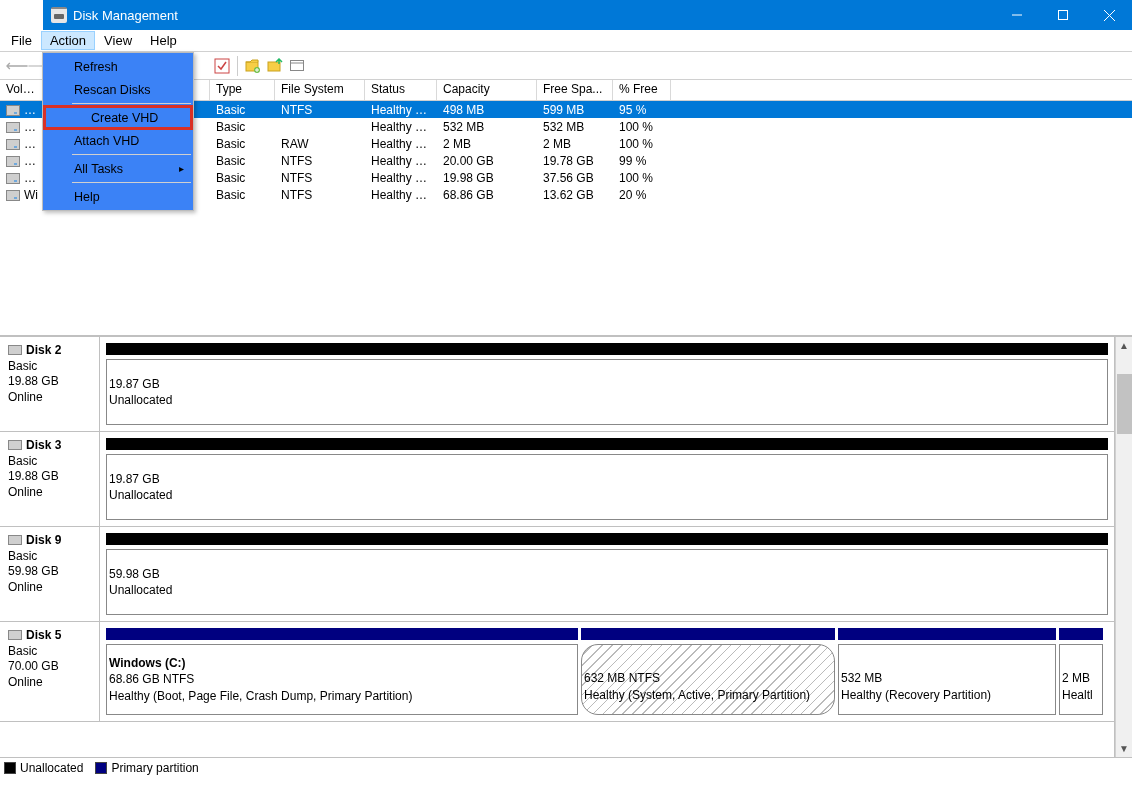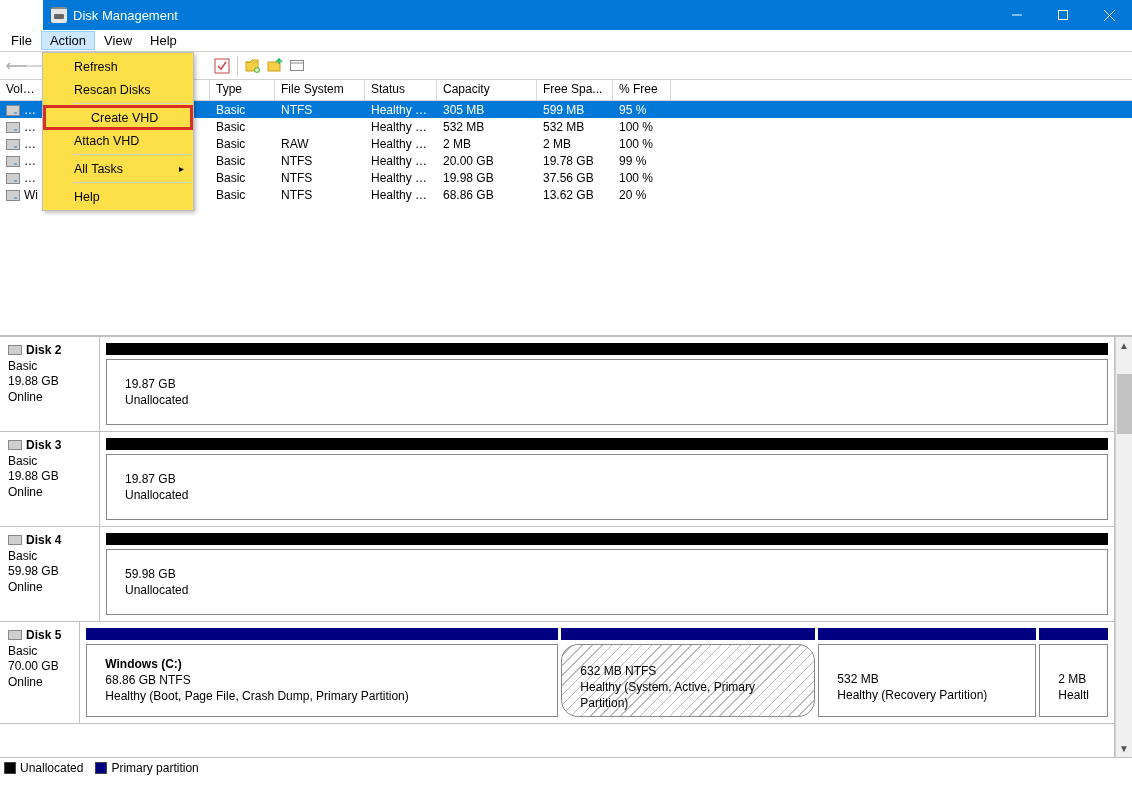--- a/index.html
+++ b/index.html
@@ -96,21 +96,21 @@
   .c-free { width:76px; }
   .c-pfree { width:58px; }
 
   .gh-vol { width:45px; } 
   
   .dropdown {
     position:absolute;
     left:42px;
     top:52px;
     width:152px;
-    background:#fde047;
+    background:#3b82f6;
     border:1px solid #bdbdbd;
     box-shadow:2px 2px 4px rgba(0,0,0,.25);
     z-index:100;
     padding:2px 1px;
   }
   .dropdown .dd-item {
     height:23px;
     display:flex; align-items:center;
     padding-left:30px;
     font-size:12.5px;
@@ -148,21 +148,21 @@
   .disk-graph {
     flex:1;
     padding:6px;
     display:flex; flex-direction:column;
   }
   .part-stripe {
     height:12px; background:#000; margin-bottom:4px;
   }
   .part-stripe.blue { background:#000080; }
   .part-box {
-    border:1px solid #888; padding:4px 18px; font-size:12px; line-height:1.35;
+    border:1px solid #888; padding:4px 2px; font-size:12px; line-height:1.35;
     flex:1; display:flex; flex-direction:column; justify-content:center; white-space:normal;
   }
   .part-box .part-title { font-weight:bold;}
   .parts-flex { display:flex; gap:3px; flex:1; overflow:hidden;}
   .part-col { display:flex; flex-direction:column; }
   .hatched {
     background-image: repeating-linear-gradient(135deg,#bbb 0,#bbb 1px, transparent 1px, transparent 7px);
     border-radius: 17px;
   }
   
@@ -280,21 +280,21 @@
     <div class="col c-free">Free Spa...</div>
     <div class="col c-pfree">% Free</div>
   </div>
   <div class="grid-body" id="grid-body">
       <div class="grid-row selected">
         <div class="cell" style="width:45px;overflow:hidden;"><span class="drive-icon"></span><span>(Di</span></div>
         <div class="cell" style="width:165px;"></div>
         <div class="cell c-type">Basic</div>
         <div class="cell c-fs">NTFS</div>
         <div class="cell c-status">Healthy (S...</div>
-        <div class="cell c-capacity">305 MB</div>
+        <div class="cell c-capacity">498 MB</div>
         <div class="cell c-free">599 MB</div>
         <div class="cell c-pfree">95 %</div>
       </div>
       <div class="grid-row">
         <div class="cell" style="width:45px;overflow:hidden;"><span class="drive-icon"></span><span>(Di</span></div>
         <div class="cell" style="width:165px;"></div>
         <div class="cell c-type">Basic</div>
         <div class="cell c-fs"></div>
         <div class="cell c-status">Healthy (R...</div>
         <div class="cell c-capacity">532 MB</div>
@@ -375,21 +375,21 @@
           <div class="part-stripe"></div>
           <div class="part-box">
             <div>19.87 GB</div>
             <div>Unallocated</div>
           </div>
         </div>
       </div>
 
       <div class="disk-row">
         <div class="disk-info">
-          <div><span class="disk-icon"></span><span class="disk-title">Disk 4</span></div>
+          <div><span class="disk-icon"></span><span class="disk-title">Disk 9</span></div>
           <div>Basic</div>
           <div>59.98 GB</div>
           <div>Online</div>
         </div>
         <div class="disk-graph">
           <div class="part-stripe"></div>
           <div class="part-box">
             <div>59.98 GB</div>
             <div>Unallocated</div>
           </div>

